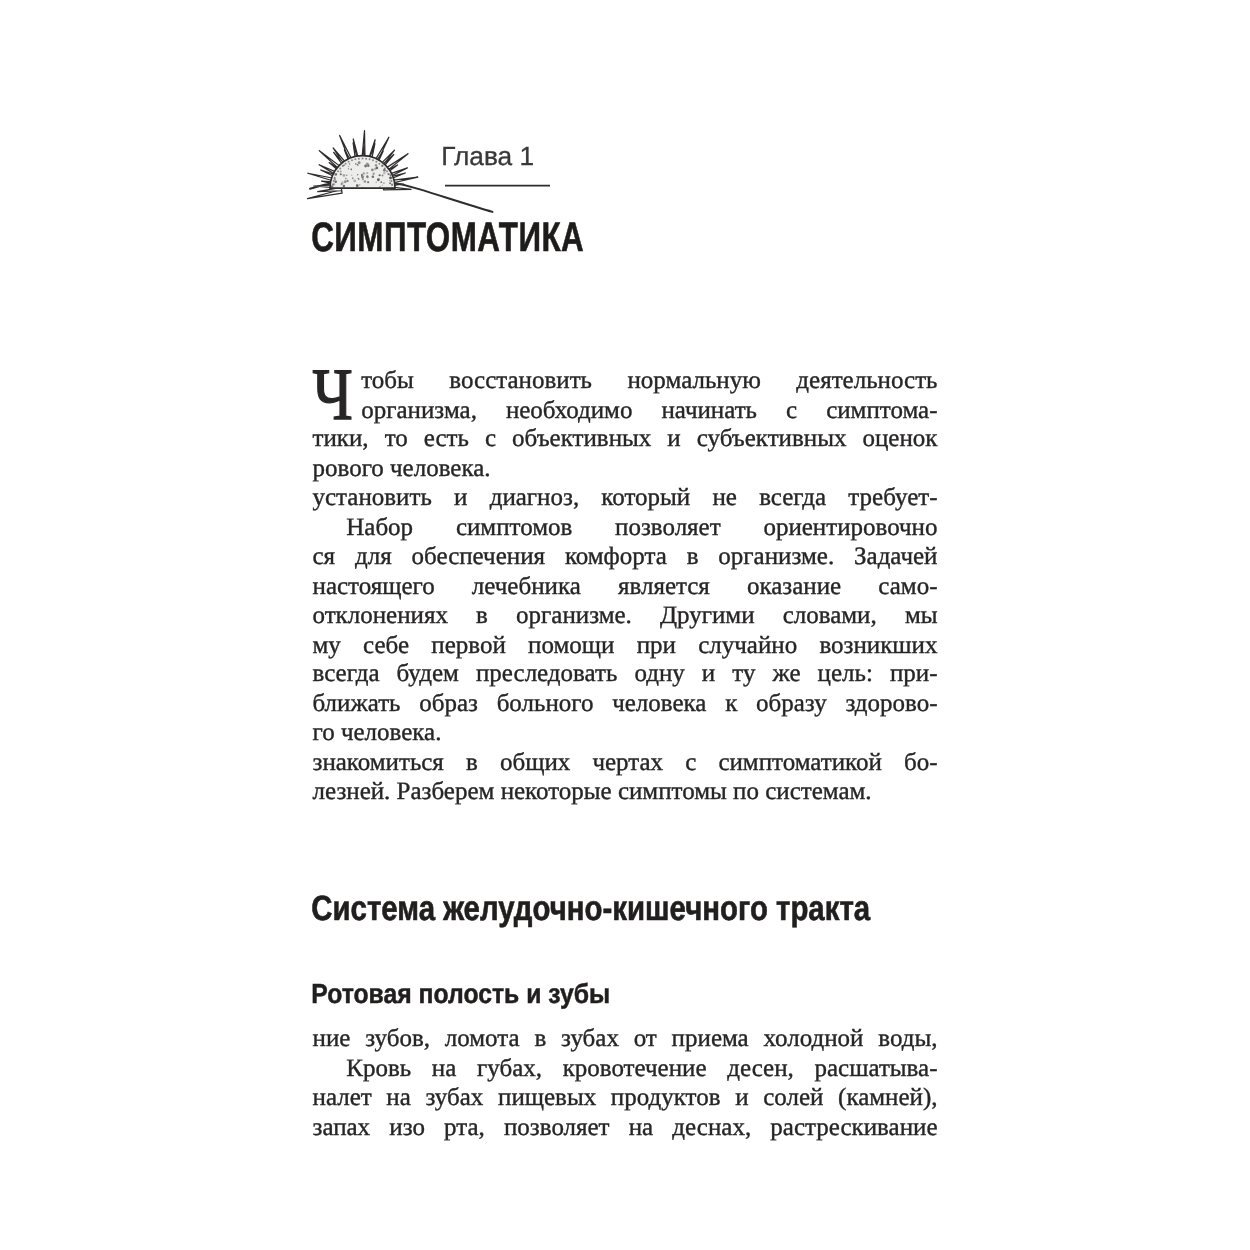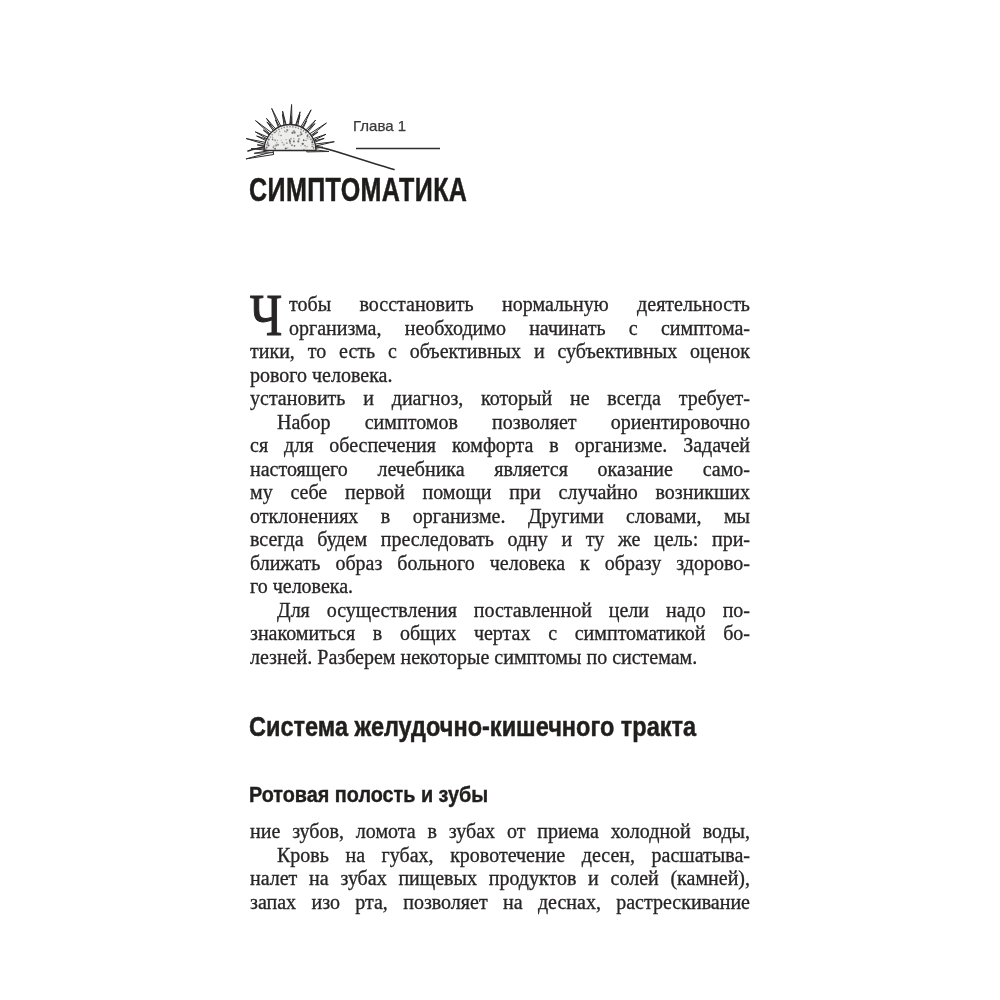--- a/index.html
+++ b/index.html
@@ -15,21 +15,21 @@
   .ornament {
     position: absolute;
     left: 244px;
     top: 96px;
   }
   .chapter-label {
     position: absolute;
     left: 353px;
     top: 114px;
     font-family: "Liberation Sans", sans-serif;
-    font-size: 15px;
+    font-size: 21px;
     line-height: 24px;
     color: #3a3838;
     -webkit-text-stroke: 0.25px #3a3838;
     white-space: nowrap;
   }
   .page-title {
     position: absolute;
     left: 249px;
     top: 172px;
     font-family: "Liberation Sans", sans-serif;
@@ -264,28 +264,27 @@
         <div class="line">тобы восстановить нормальную деятельность</div>
         <div class="line">организма, необходимо начинать с симптома-</div>
         <div class="line">тики, то есть с объективных и субъективных оценок</div>
         <div class="line last">рового человека.</div>
       </div>
       <div class="paragraph">
         <div class="line">установить и диагноз, который не всегда требует-</div>
         <div class="line indent">Набор симптомов позволяет ориентировочно</div>
         <div class="line">ся для обеспечения комфорта в организме. Задачей</div>
         <div class="line">настоящего лечебника является оказание само-</div>
+        <div class="line">отклонениях в организме. Другими словами, мы</div>
         <div class="line">му себе первой помощи при случайно возникших</div>
-        <div class="line">отклонениях в организме. Другими словами, мы</div>
         <div class="line">всегда будем преследовать одну и ту же цель: при-</div>
         <div class="line">ближать образ больного человека к образу здорово-</div>
         <div class="line last">го человека.</div>
       </div>
       <div class="paragraph">
-        <div class="line indent">Для осуществления поставленной цели надо по-</div>
         <div class="line">знакомиться в общих чертах с симптоматикой бо-</div>
         <div class="line last">лезней. Разберем некоторые симптомы по системам.</div>
       </div>
     </div>
 
   <h2 class="section-heading" style="margin:0;">Система желудочно-кишечного тракта</h2>
 
   <h3 class="subsection-heading" style="margin:0;">Ротовая полость и зубы</h3>
 
   <div class="bodytext mouth-block" id="mouth-paragraphs">

